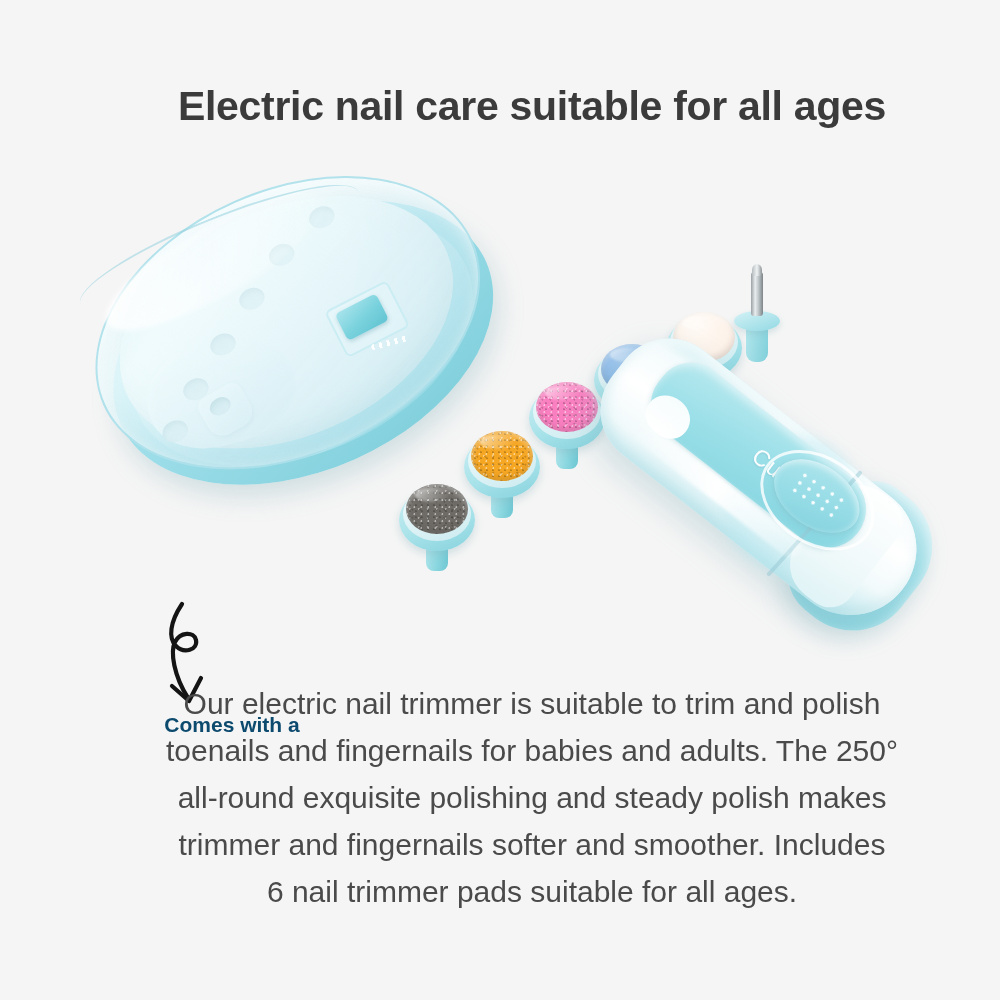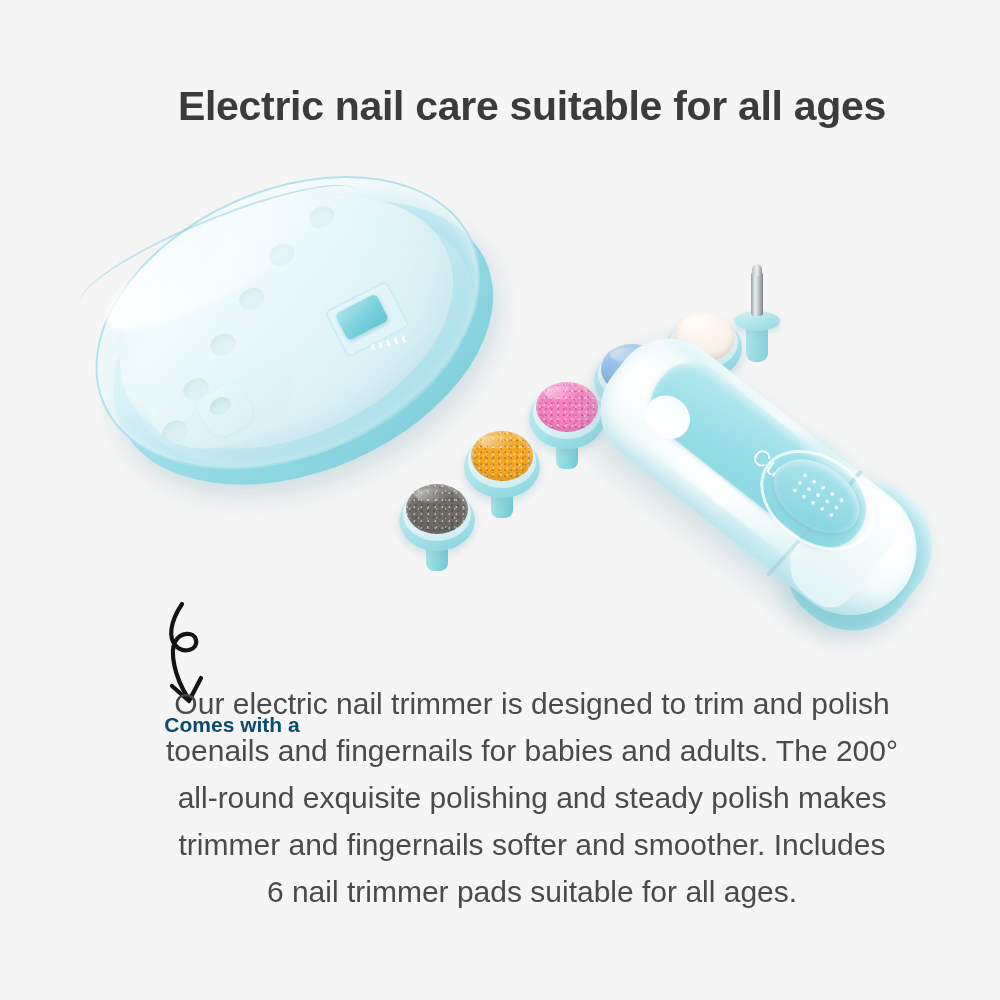--- a/index.html
+++ b/index.html
@@ -376,20 +376,20 @@
       <path d="M30 86 L47 101 L59 78" fill="none" stroke="#141414" stroke-width="4.2" stroke-linecap="round" stroke-linejoin="round"></path>
     </svg>
 
     <div class="callout-text">
       <div>Comes with a</div>
     </div>
 
   </div>
 
   <div class="body-copy">
-    <span>Our electric nail trimmer is designed to trim and polish</span>
-    <span>toenails and fingernails for babies and adults. The 200°</span>
+    <span>Our electric nail trimmer is suitable to trim and polish</span>
+    <span>toenails and fingernails for babies and adults. The 250°</span>
     <span>all-round exquisite polishing and steady polish makes</span>
     <span>trimmer and fingernails softer and smoother. Includes</span>
     <span>6 nail trimmer pads suitable for all ages.</span>
   </div>
 
 </div>
 
 </body></html>

